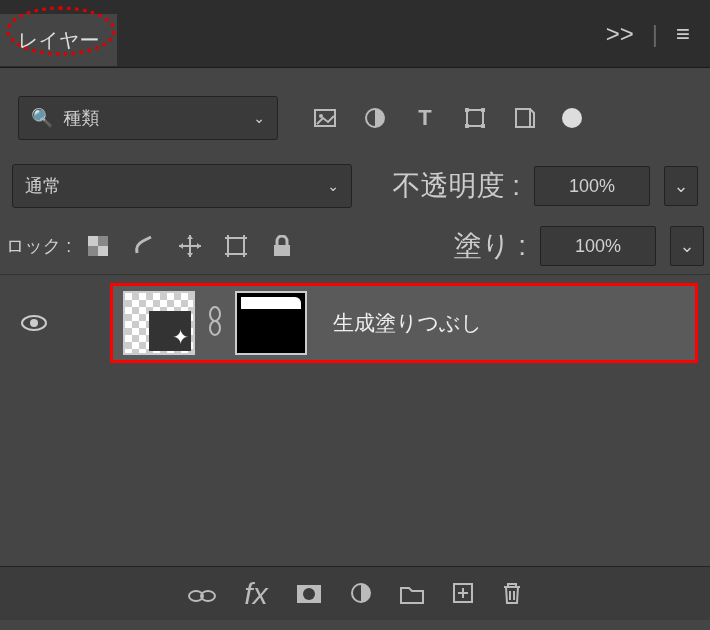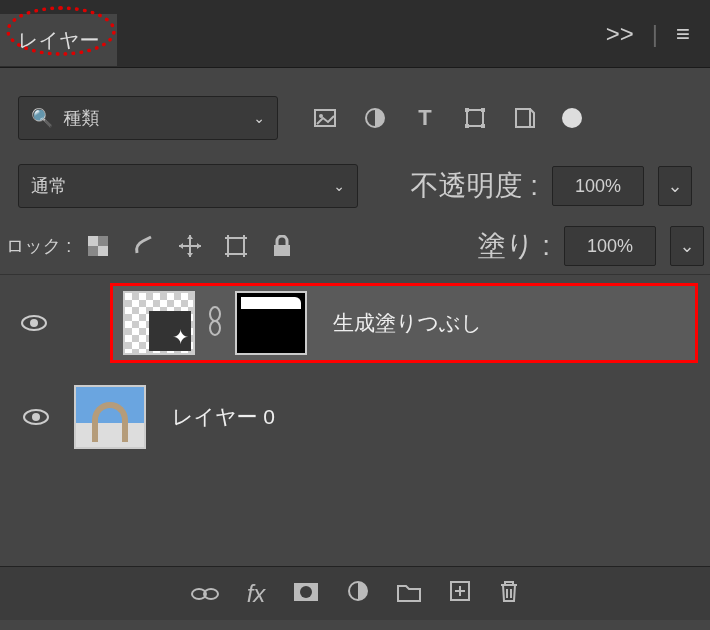--- a/index.html
+++ b/index.html
@@ -9,35 +9,35 @@
   .tab-right { margin-left: auto; display: flex; align-items: center; gap: 18px; padding-right: 20px; color: #ccc; font-size: 24px; }
   .divider { color: #666; }
   .red-circle { position: absolute; left: 6px; top: 6px; width: 110px; height: 50px; border: 4px dotted #d00; border-radius: 50%; pointer-events: none; }
   .row { display: flex; align-items: center; padding: 14px 18px; gap: 14px; }
   .filter-row { margin-top: 14px; }
   .dropdown { background: #3a3a3a; border: 1px solid #222; display: flex; align-items: center; padding: 0 12px; height: 44px; border-radius: 3px; }
   .filter-dd { width: 260px; gap: 10px; }
   .filter-icons { display: flex; gap: 24px; margin-left: 20px; align-items: center; }
   .mini-icon { width: 26px; height: 26px; display:inline-flex; align-items:center; justify-content:center; color:#bbb; }
   .chev { margin-left: auto; font-size: 14px; }
-  .blend-row { padding: 10px 18px; }
+  .blend-row { padding: 10px 12px; }
   .blend-dd { width: 340px; }
   .label-txt { margin-left: auto; color: #ccc; font-size: 28px; }
-  .val-box { width: 92px; height: 40px; background: #3a3a3a; border:1px solid #222; display:flex; align-items:center; justify-content:center; border-radius:2px; }
+  .val-box { width: 116px; height: 40px; background: #3a3a3a; border:1px solid #222; display:flex; align-items:center; justify-content:center; border-radius:2px; }
   .chev-btn { width: 34px; height: 40px; background:#3a3a3a; border:1px solid #222; display:flex; align-items:center; justify-content:center; border-radius:2px; }
   .lock-row { padding: 8px 6px; border-bottom: 1px solid #333; }
   .lock-icons { display:flex; gap:20px; align-items:center; }
   .layers-list { }
   .layer-row { display:flex; align-items:center; height: 80px; padding: 0 14px; gap: 12px; margin: 6px; }
   .layer-row.selected { background:#5a5a5a; border: 3px solid red; margin: 8px 12px 8px 60px; padding-left: 10px; }
   .eye { width: 32px; display:flex; justify-content:center; color:#ddd; font-size:22px; }
   .thumb { width: 72px; height: 64px; border: 2px solid #ccc; background: #ddd; position:relative; }
   .mask-thumb { width: 72px; height: 64px; border: 2px solid #ccc; background: #000; position:relative; }
   .layer-name { font-size: 21px; color: #eee; margin-left: 14px; }
-  .bottom-bar { position:absolute; bottom:10px; left:0; right:0; height:54px; background:#3c3c3c; border-top:1px solid #222; display:flex; align-items:center; justify-content:center; gap:28px; color:#bbb; font-size:24px; }
+  .bottom-bar { position:absolute; bottom:10px; left:0; right:0; height:54px; background:#3c3c3c; border-top:1px solid #222; display:flex; align-items:center; justify-content:center; gap:28px; color:#bbb; font-size:30px; }
   .checker { background-image: linear-gradient(45deg,#ccc 25%,transparent 25%),linear-gradient(-45deg,#ccc 25%,transparent 25%),linear-gradient(45deg,transparent 75%,#ccc 75%),linear-gradient(-45deg,transparent 75%,#ccc 75%); background-size:14px 14px; background-position:0 0,0 7px,7px -7px,-7px 0; background-color:#fff; }
   .dark-overlay { position:absolute; right:2px; bottom:2px; width:42px; height:40px; background:#333; }
   .sparkle { position:absolute; right:4px; bottom:4px; color:#fff; font-size:20px; }
   .arc-thumb { background: linear-gradient(to bottom, #6aa5e0 60%, #ddd 60%); display:flex; align-items:center; justify-content:center; }
   .arc { width:36px; height:40px; border: 6px solid #b59c7a; border-bottom:none; border-radius: 18px 18px 0 0; margin-top:10px; }
   .toggle-dot { width:20px; height:20px; background:#ddd; border-radius:50%; margin-left:10px; }
   .link-icon { font-size: 20px; color:#bbb; }
   .mask-white { position:absolute; top:4px; left:4px; right:4px; height:12px; background:#fff; border-radius: 0 6px 0 0; }
 </style>
 </head>
@@ -158,32 +158,20 @@
       <span class="link-icon"><svg width="16" height="30">
             <ellipse cx="8" cy="8" rx="5" ry="7" fill="none" stroke="#bbb" stroke-width="2"></ellipse>
             <ellipse cx="8" cy="22" rx="5" ry="7" fill="none" stroke="#bbb" stroke-width="2"></ellipse>
           </svg></span>
       <div class="mask-thumb">
           <div class="mask-white"></div>
         </div>
       <span class="layer-name">生成塗りつぶし</span>
     </div>
   </div>
-  <div class="layer-row">
-    <div class="eye">
-        <svg width="26" height="18">
-          <ellipse cx="13" cy="9" rx="12" ry="7" fill="none" stroke="#ccc" stroke-width="2"></ellipse>
-          <circle cx="13" cy="9" r="4" fill="#ccc"></circle>
-        </svg>
-      </div>
-    <div class="thumb arc-thumb" style="margin-left:10px;">
-        <div class="arc"></div>
-      </div>
-    <span class="layer-name">レイヤー 0</span>
-  </div>
 </div>
 
 <div class="bottom-bar">
   <span><svg width="28" height="16">
         <ellipse cx="8" cy="8" rx="7" ry="5" fill="none" stroke="#bbb" stroke-width="2"></ellipse>
         <ellipse cx="20" cy="8" rx="7" ry="5" fill="none" stroke="#bbb" stroke-width="2"></ellipse>
       </svg></span>
   <span style="font-style:italic;">fx</span>
   <span><svg width="26" height="20">
         <rect x="1" y="1" width="24" height="18" fill="#bbb"></rect>

